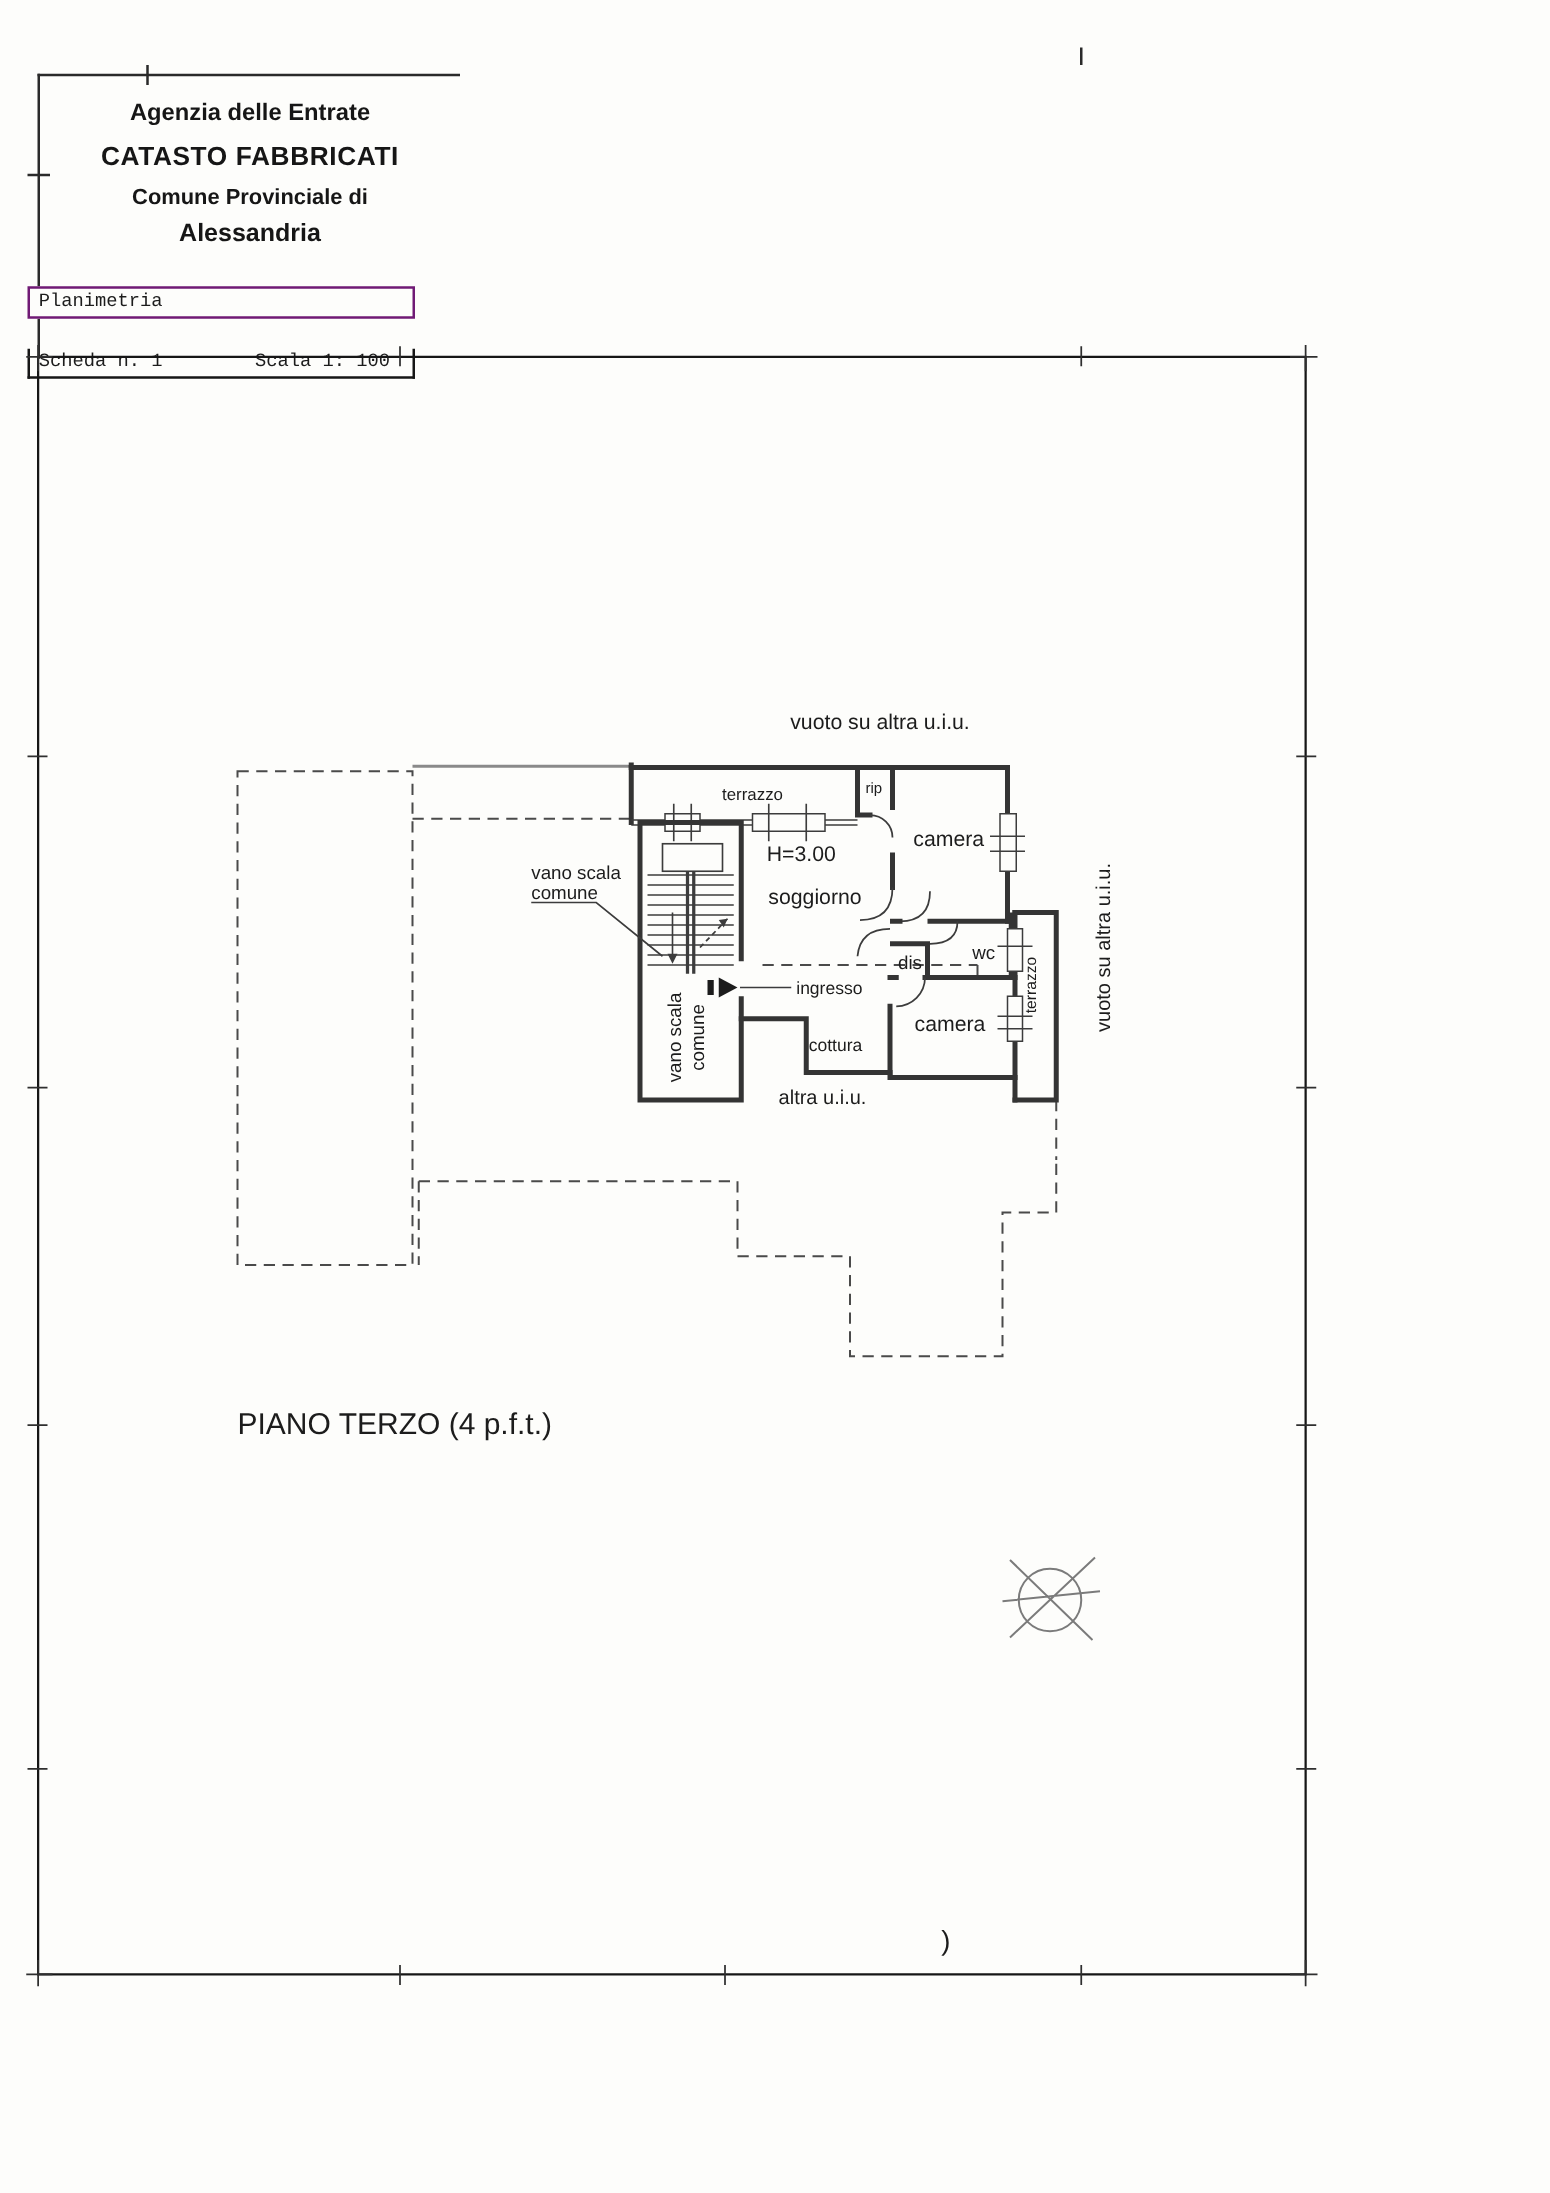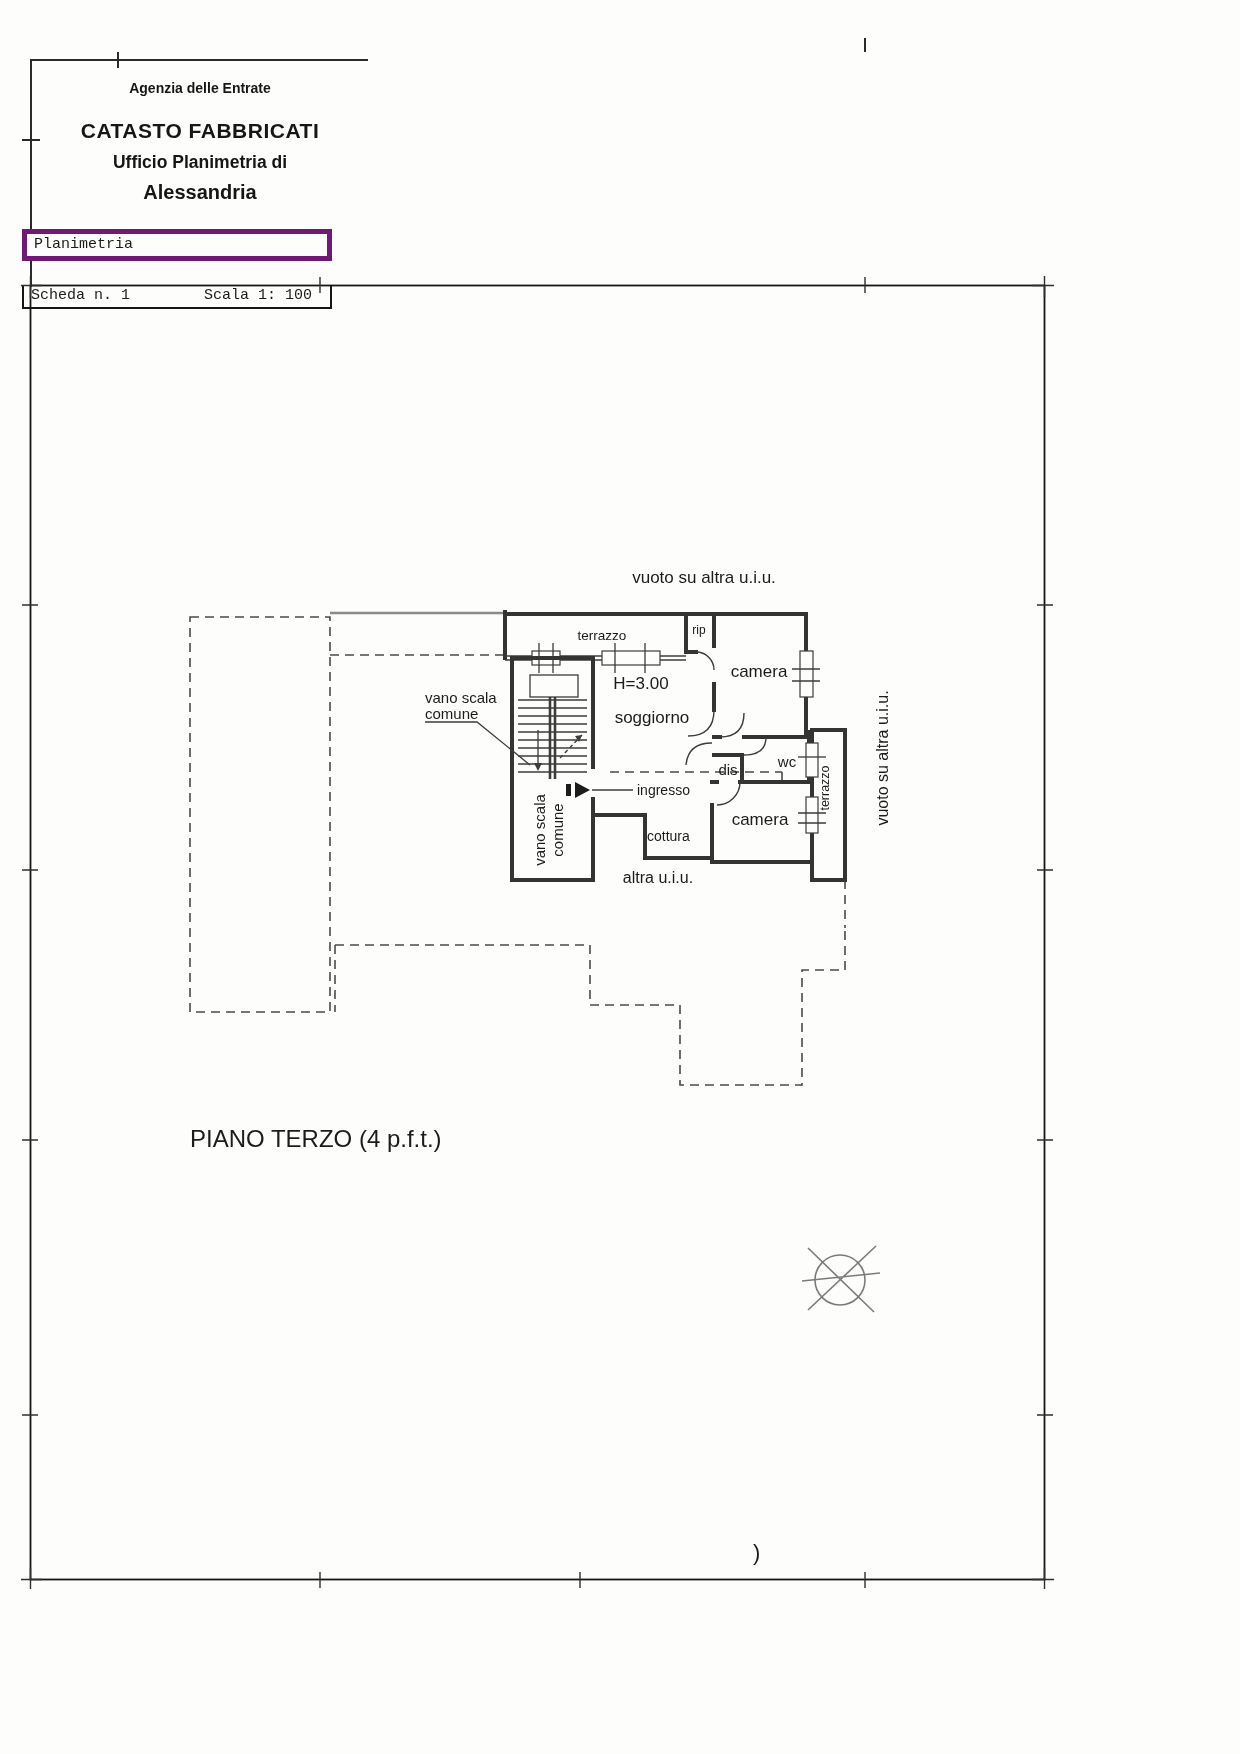--- a/index.html
+++ b/index.html
@@ -10,21 +10,21 @@
   }
   
   .band-top-line{position:absolute;left:30px;top:59px;width:338px;height:2px;background:#2a2a2a;}
   .band-left-line{position:absolute;left:30px;top:59px;width:2px;height:228px;background:#2a2a2a;}
   .band-tick-v{position:absolute;left:117px;top:52px;width:2px;height:16px;background:#2a2a2a;}
   .band-tick-h{position:absolute;left:22px;top:139px;width:18px;height:2px;background:#2a2a2a;}
   .band-tick-v2{position:absolute;left:864px;top:38px;width:2px;height:14px;background:#2a2a2a;}
 
   
   .hdr{position:absolute;left:52px;top:80px;width:296px;text-align:center;font-weight:bold;color:#161616;}
-  .hdr .l1{font-size:14px;margin-bottom:23px;}
+  .hdr .l1{font-size:19px;margin-bottom:12px;}
   .hdr .l2{font-size:21px;letter-spacing:.5px;margin-bottom:9px;}
   .hdr .l3{font-size:17.5px;margin-bottom:8px;}
   .hdr .l4{font-size:20px;}
 
   
   .idbox{position:absolute;left:365px;top:45px;width:686px;height:226px;border:2px solid #161616;
          font-family:"Liberation Mono","DejaVu Sans Mono",monospace;font-size:15.5px;letter-spacing:.3px;box-sizing:border-box;}
   .idbox .row{position:absolute;white-space:pre;}
   .id-comune{left:13px;top:20px;}
   .id-street{left:13px;top:56px;}
@@ -32,21 +32,21 @@
   .id-div-v{position:absolute;left:330px;top:101px;width:2px;height:123px;background:#161616;}
   .id-title{left:12px;top:112px;}
   .id-f0{left:37px;top:139px;}
   .id-f1{left:48px;top:162px;}
   .id-f2{left:7px;top:185px;}
   .id-f3{left:7px;top:208px;}
 
   
   .pbox{position:absolute;left:22px;top:229px;width:310px;font-family:"Liberation Mono","DejaVu Sans Mono",monospace;
         font-size:15px;box-sizing:border-box;}
-  .pbox .r1{border:5px solid #701a75;height:22px;line-height:21px;padding-left:7px;background:#fdfdfb;}
+  .pbox .r1{border:2px solid #701a75;height:22px;line-height:21px;padding-left:7px;background:#fdfdfb;}
   .pbox .r2{border:2px solid #161616;border-top:none;height:22px;line-height:21px;padding-left:7px;position:relative;margin-top:24px;}
   .pbox .scale{position:absolute;left:180px;top:0;}
 
   
   .plansvg{position:absolute;left:20px;top:275px;}
 
   text{fill:#1c1c1c;font-family:"Liberation Sans",sans-serif;}
   .wall{stroke:#343434;stroke-width:4;fill:none;stroke-linecap:square;}
   .thin{stroke:#3c3c3c;stroke-width:1.3;fill:none;}
   .arc{stroke:#3c3c3c;stroke-width:1.4;fill:none;}
@@ -64,21 +64,21 @@
 
   <div class="band-top-line"></div>
   <div class="band-left-line"></div>
   <div class="band-tick-v"></div>
   <div class="band-tick-h"></div>
   <div class="band-tick-v2"></div>
 
   <div class="hdr">
     <div class="l1">Agenzia delle Entrate</div>
     <div class="l2">CATASTO FABBRICATI</div>
-    <div class="l3">Ufficio Planimetria di</div>
+    <div class="l3">Comune Provinciale di</div>
     <div class="l4">Alessandria</div>
   </div>
 
 
   <div class="pbox">
     <div class="r1">Planimetria</div>
     <div class="r2">
       <span>Scheda n. 1</span>
       <span class="scale">Scala 1: 100</span>
     </div>

